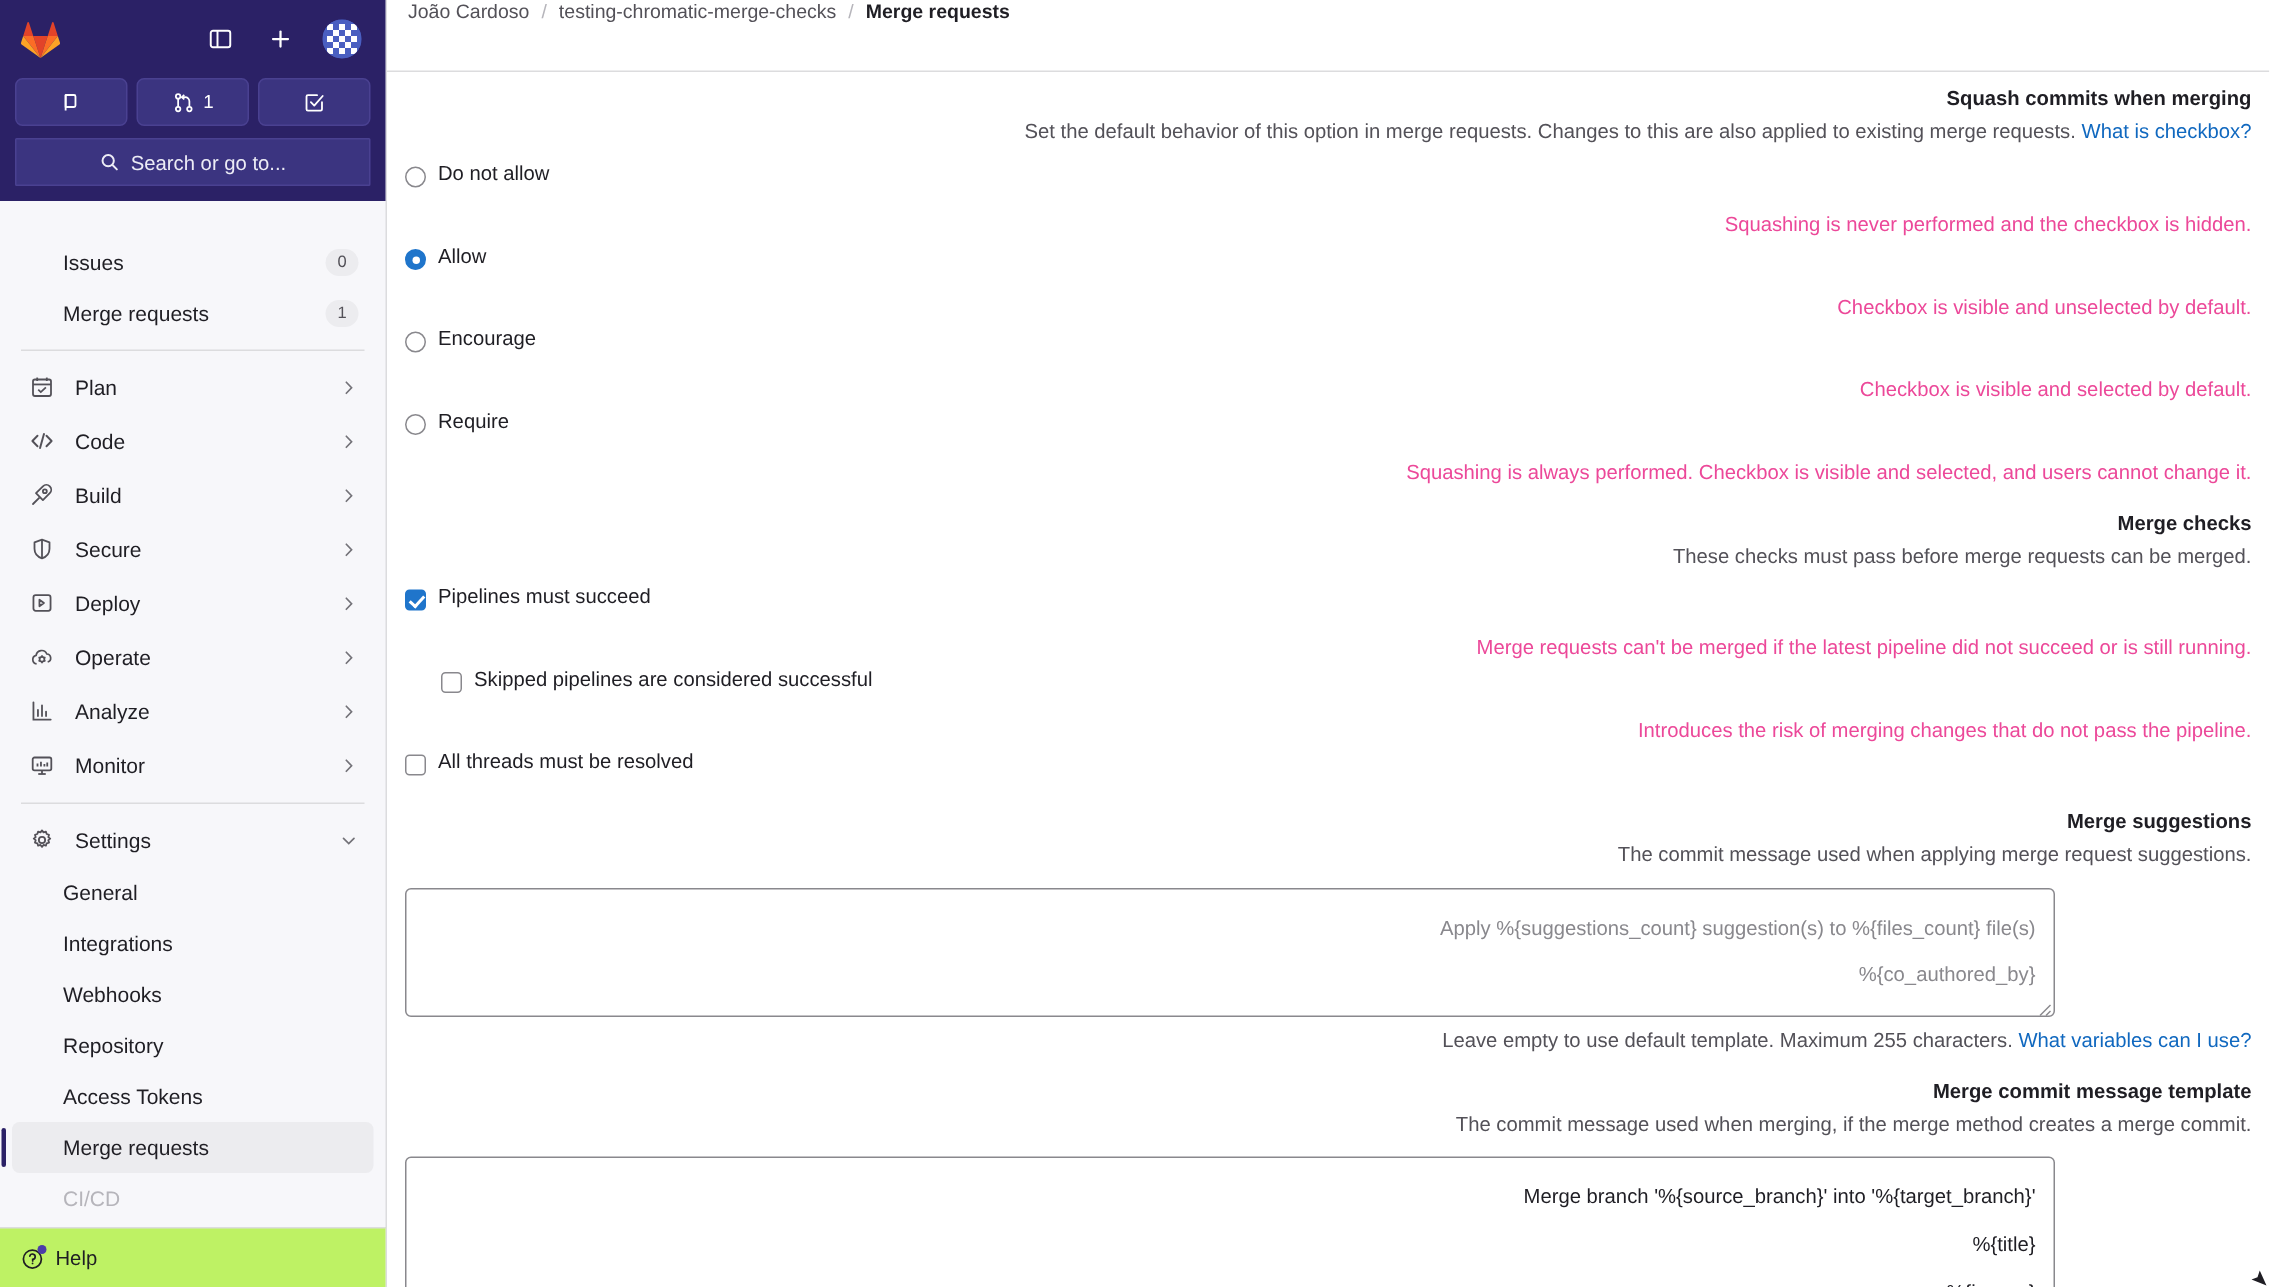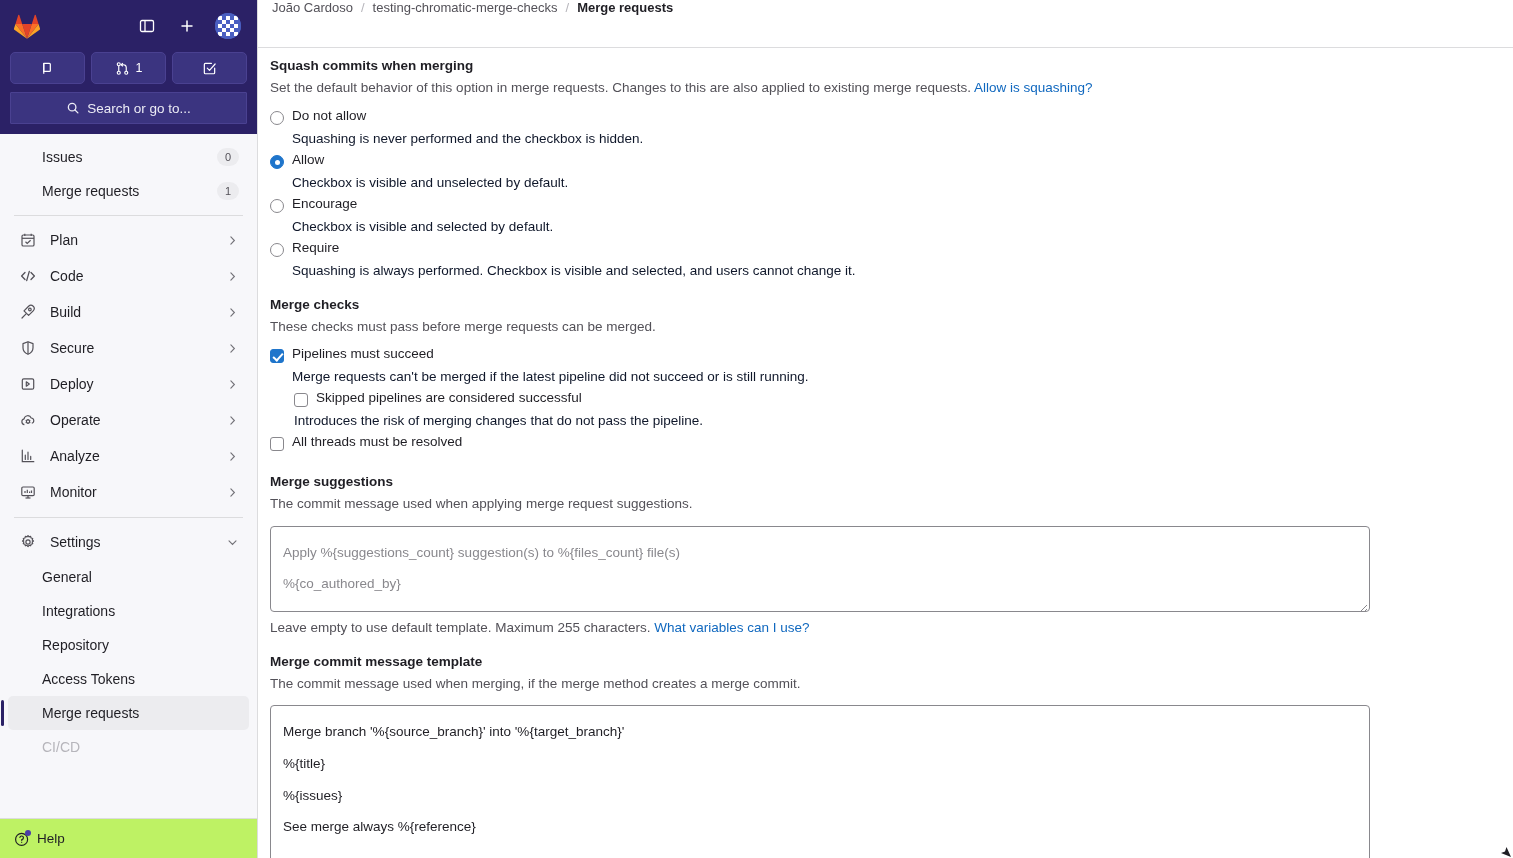--- a/index.html
+++ b/index.html
@@ -43,21 +43,21 @@
     display: flex; align-items: center; justify-content: center; gap: 6px;
     color: #fff; font-size: 12.5px; cursor: pointer;
   }
   .sb-search {
     margin-top: 8px; height: 32px; border-radius: 1px;
     background: #3b3480; border: 1px solid #4a4191;
     display: flex; align-items: center; justify-content: center; gap: 7px;
     color: #ececf5; font-size: 13.5px; cursor: pointer;
   }
 
-  .sb-scroll { flex: 1 1 auto; overflow: hidden; padding-top: 6px; position: relative; }
+  .sb-scroll { flex: 1 1 auto; overflow: hidden; padding-top: 24px; position: relative; }
 
   .sb-link {
     display: flex; align-items: center;
     height: 34px; margin: 0 8px; padding: 0 10px 0 34px;
     border-radius: 5px; font-size: 14px; color: #1f1e24;
     cursor: pointer; position: relative;
   }
   .sb-link .badge {
     margin-left: auto;
     min-width: 22px; height: 18px; padding: 0 6px;
@@ -107,29 +107,29 @@
   .main { flex: 1 1 auto; height: 858px; background: #fff; display: flex; flex-direction: column; overflow: hidden; }
   .breadcrumb-bar {
     height: 48px; flex: 0 0 48px; border-bottom: 1px solid #dcdcde;
     display: flex; align-items: flex-start; padding: 0 14px;
     font-size: 13px;
   }
   .bc-item { color: #535158; cursor: pointer; }
   .bc-item.current { color: #1f1e24; font-weight: bold; cursor: default; }
   .bc-sep { color: #b6b5bb; margin: 0 8px; }
 
-  .content { flex: 1 1 auto; overflow: hidden; padding: 10px 0 0 12px; }
+  .content { flex: 1 1 auto; overflow: hidden; padding: 10px 12px 0 12px; text-align: right; }
 
   .sec-title { font-size: 13.5px; font-weight: bold; color: #1f1e24; }
   .sec-desc { font-size: 13.5px; color: #535158; margin-top: 5px; line-height: 1.45; }
   .lnk { color: #1068bf; text-decoration: none; cursor: pointer; }
 
   .opt-list { margin-top: 10px; }
   .opt-row { display: flex; align-items: flex-start; min-height: 21px; }
-  .opt-sub { font-size: 13.5px; color: #0f172a; padding-left: 22px; margin-top: 2px; margin-bottom: 6px; }
+  .opt-sub { font-size: 13.5px; color: #ec4899; padding-left: 22px; margin-top: 13px; margin-bottom: 6px; }
   .opt-label { font-size: 13.5px; color: #1f1e24; }
 
   .radio {
     width: 14px; height: 14px; border-radius: 50%;
     border: 1px solid #89888d; background: #fff;
     flex: 0 0 14px; margin: 3px 8px 0 0; cursor: pointer; position: relative;
   }
   .radio.checked { border-color: #1f75cb; background: #1f75cb; }
   .radio.checked::after {
     content: ""; position: absolute; left: 4px; top: 4px;
@@ -423,20 +423,23 @@
         </span>
       </div>
 
       <div class="sb-sublink">
         <span>General</span>
       </div>
       <div class="sb-sublink">
         <span>Integrations</span>
       </div>
       <div class="sb-sublink">
+        <span>Webhooks</span>
+      </div>
+      <div class="sb-sublink">
         <span>Repository</span>
       </div>
       <div class="sb-sublink">
         <span>Access Tokens</span>
       </div>
       <div class="sb-sublink active">
         <span>Merge requests</span>
       </div>
       <div class="sb-sublink dim">
         <span>CI/CD</span>
@@ -465,21 +468,21 @@
       <span class="bc-sep">/</span>
       <span class="bc-item current">Merge requests</span>
     </div>
 
     <div class="content">
 
       <div>
         <div class="sec-title">Squash commits when merging</div>
         <div class="sec-desc">
           <span>Set the default behavior of this option in merge requests. Changes to this are also applied to existing merge requests.</span>
-          <a class="lnk">Allow is squashing?</a>
+          <a class="lnk">What is checkbox?</a>
         </div>
 
         <div class="opt-list">
           <div class="opt-row">
             <span class="radio"></span>
             <span class="opt-label">Do not allow</span>
           </div>
           <div class="opt-sub">Squashing is never performed and the checkbox is hidden.</div>
 
           <div class="opt-row">

